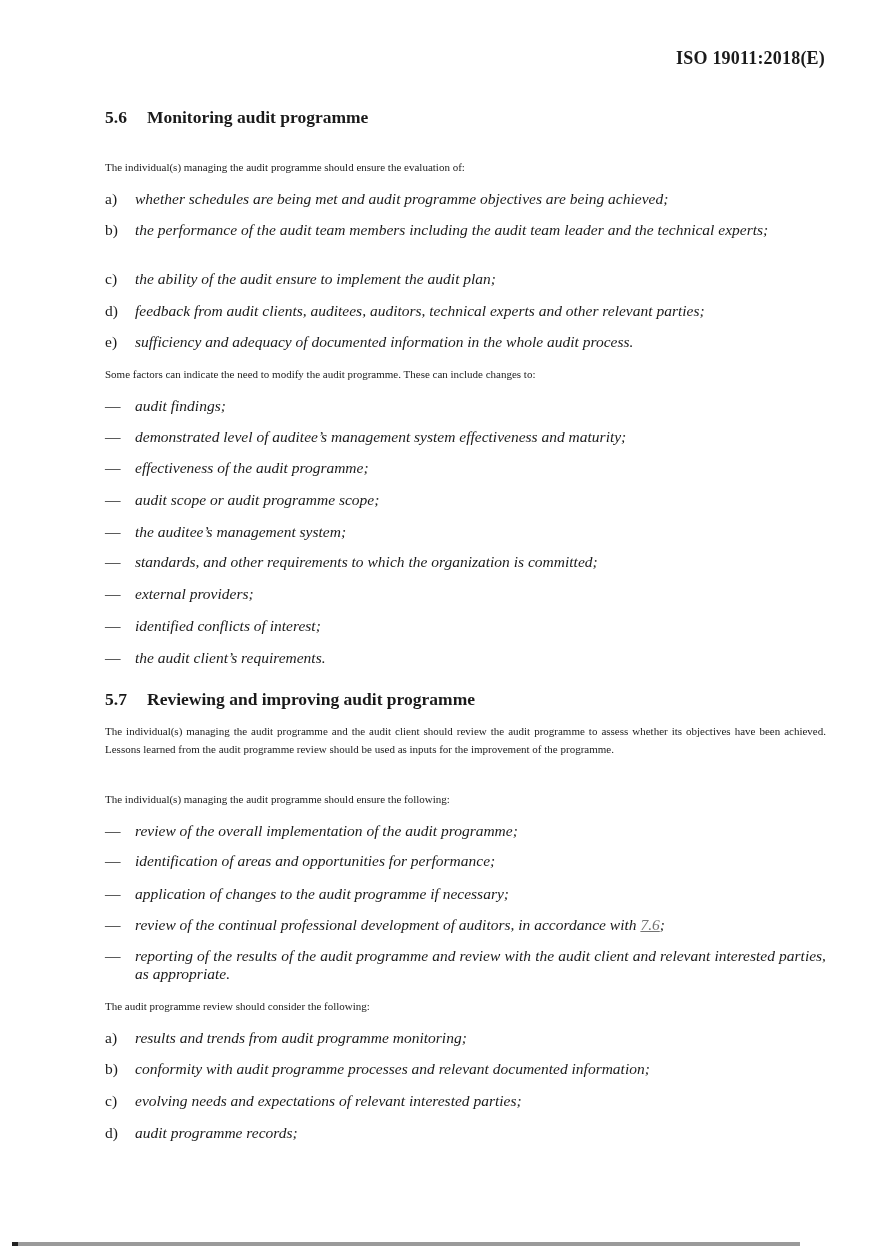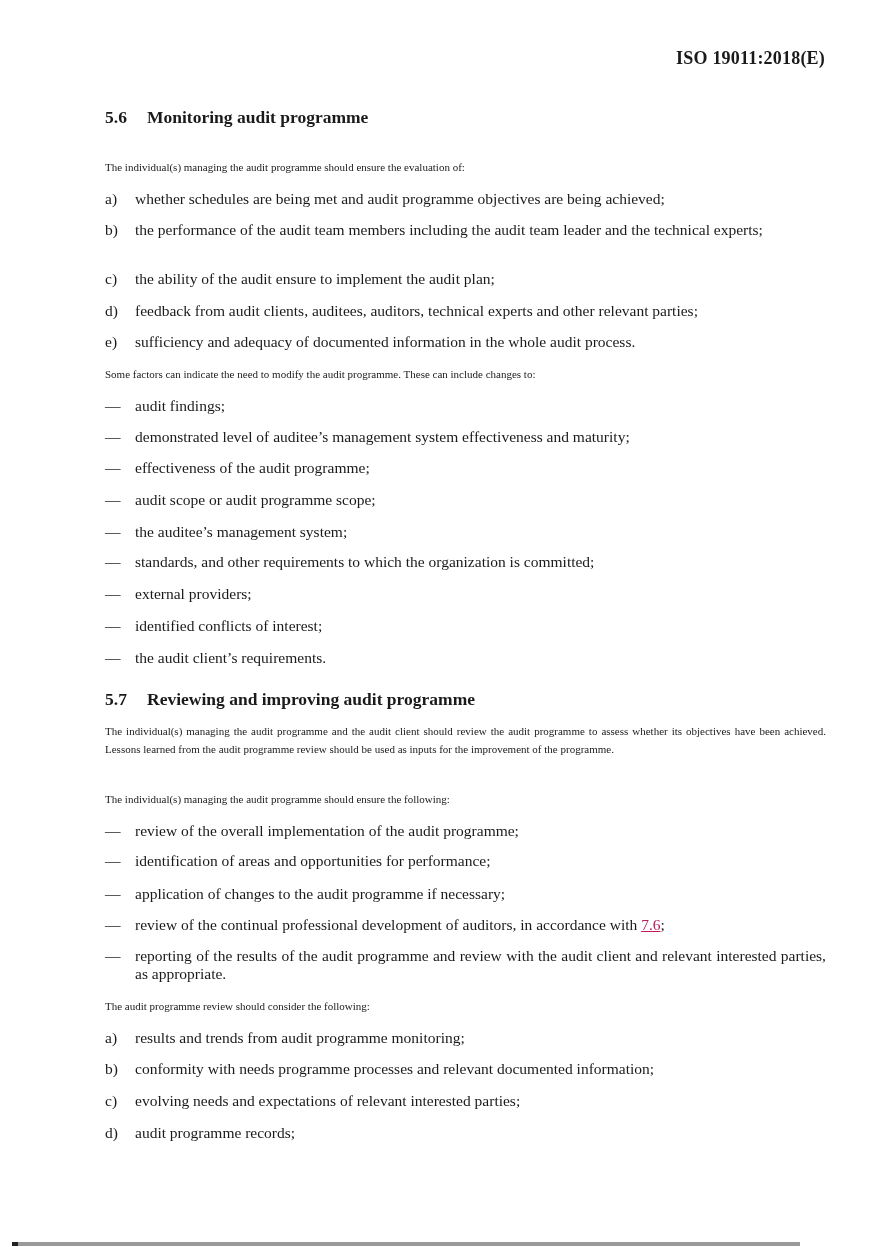--- a/index.html
+++ b/index.html
@@ -19,22 +19,22 @@
   .h2 .num { display: inline-block; width: 42px; }
   .p {
     position: absolute; left: 0; width: 721px; font-size: 11px; line-height: 18px;
     text-align: justify;
   }
   .li {
     position: absolute; left: 0; width: 721px; font-size: 15.5px; line-height: 18px;
     display: flex;
   }
   .li .mk { width: 30px; flex: 0 0 30px; }
-  .li .tx { flex: 1; text-align: justify; }
-  .link { color: #be185d; text-decoration: underline; }
+  .li .tx { flex: 1; text-align: justify; font-style: italic; }
+  .link { color: #737373; text-decoration: underline; }
   .scrollbar-track {
     position: absolute; left: 12px; top: 1242px; width: 788px; height: 4px;
     background: #9a9a9a;
   }
   .scrollbar-thumb {
     position: absolute; left: 0; top: 0; width: 6px; height: 4px; background: #222;
   }
 </style>
 </head>
 <body>
@@ -139,21 +139,21 @@
     </div>
 
   <div class="p" style="top:997px">The audit programme review should consider the following:</div>
 
   <div class="li" style="top:1029px">
       <span class="mk">a)</span>
       <span class="tx">results and trends from audit programme monitoring;</span>
     </div>
   <div class="li" style="top:1060px">
       <span class="mk">b)</span>
-      <span class="tx">conformity with needs programme processes and relevant documented information;</span>
+      <span class="tx">conformity with audit programme processes and relevant documented information;</span>
     </div>
   <div class="li" style="top:1092px">
       <span class="mk">c)</span>
       <span class="tx">evolving needs and expectations of relevant interested parties;</span>
     </div>
   <div class="li" style="top:1124px">
       <span class="mk">d)</span>
       <span class="tx">audit programme records;</span>
     </div>
 

